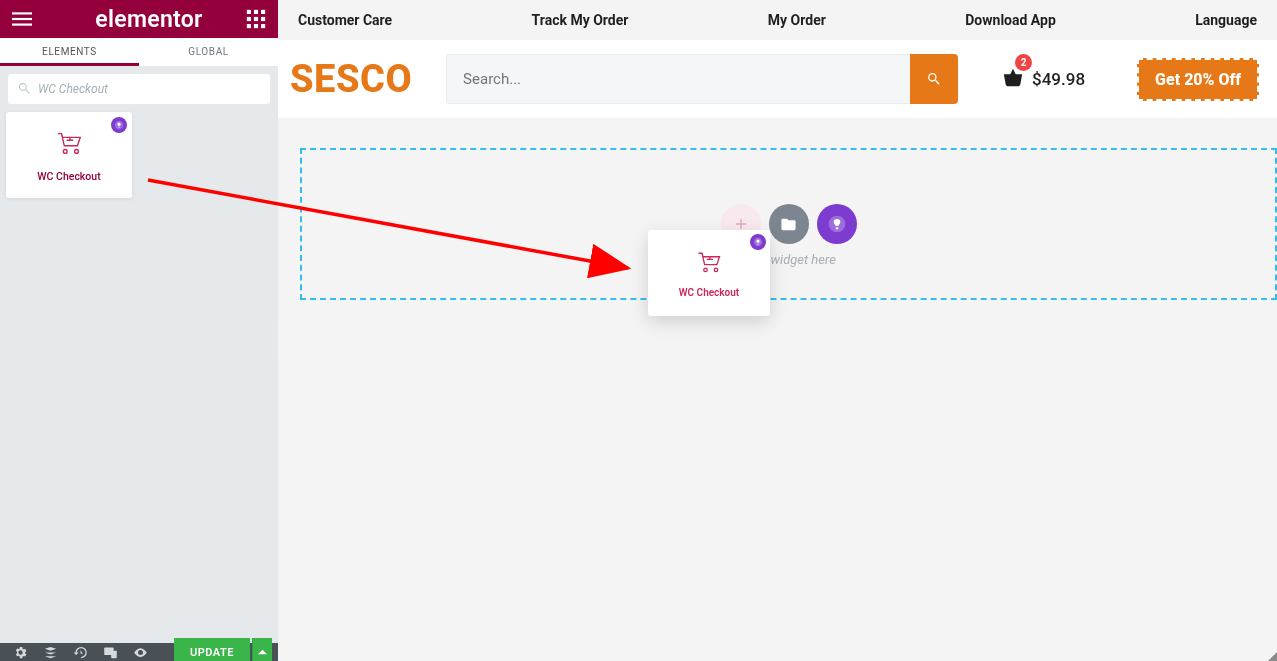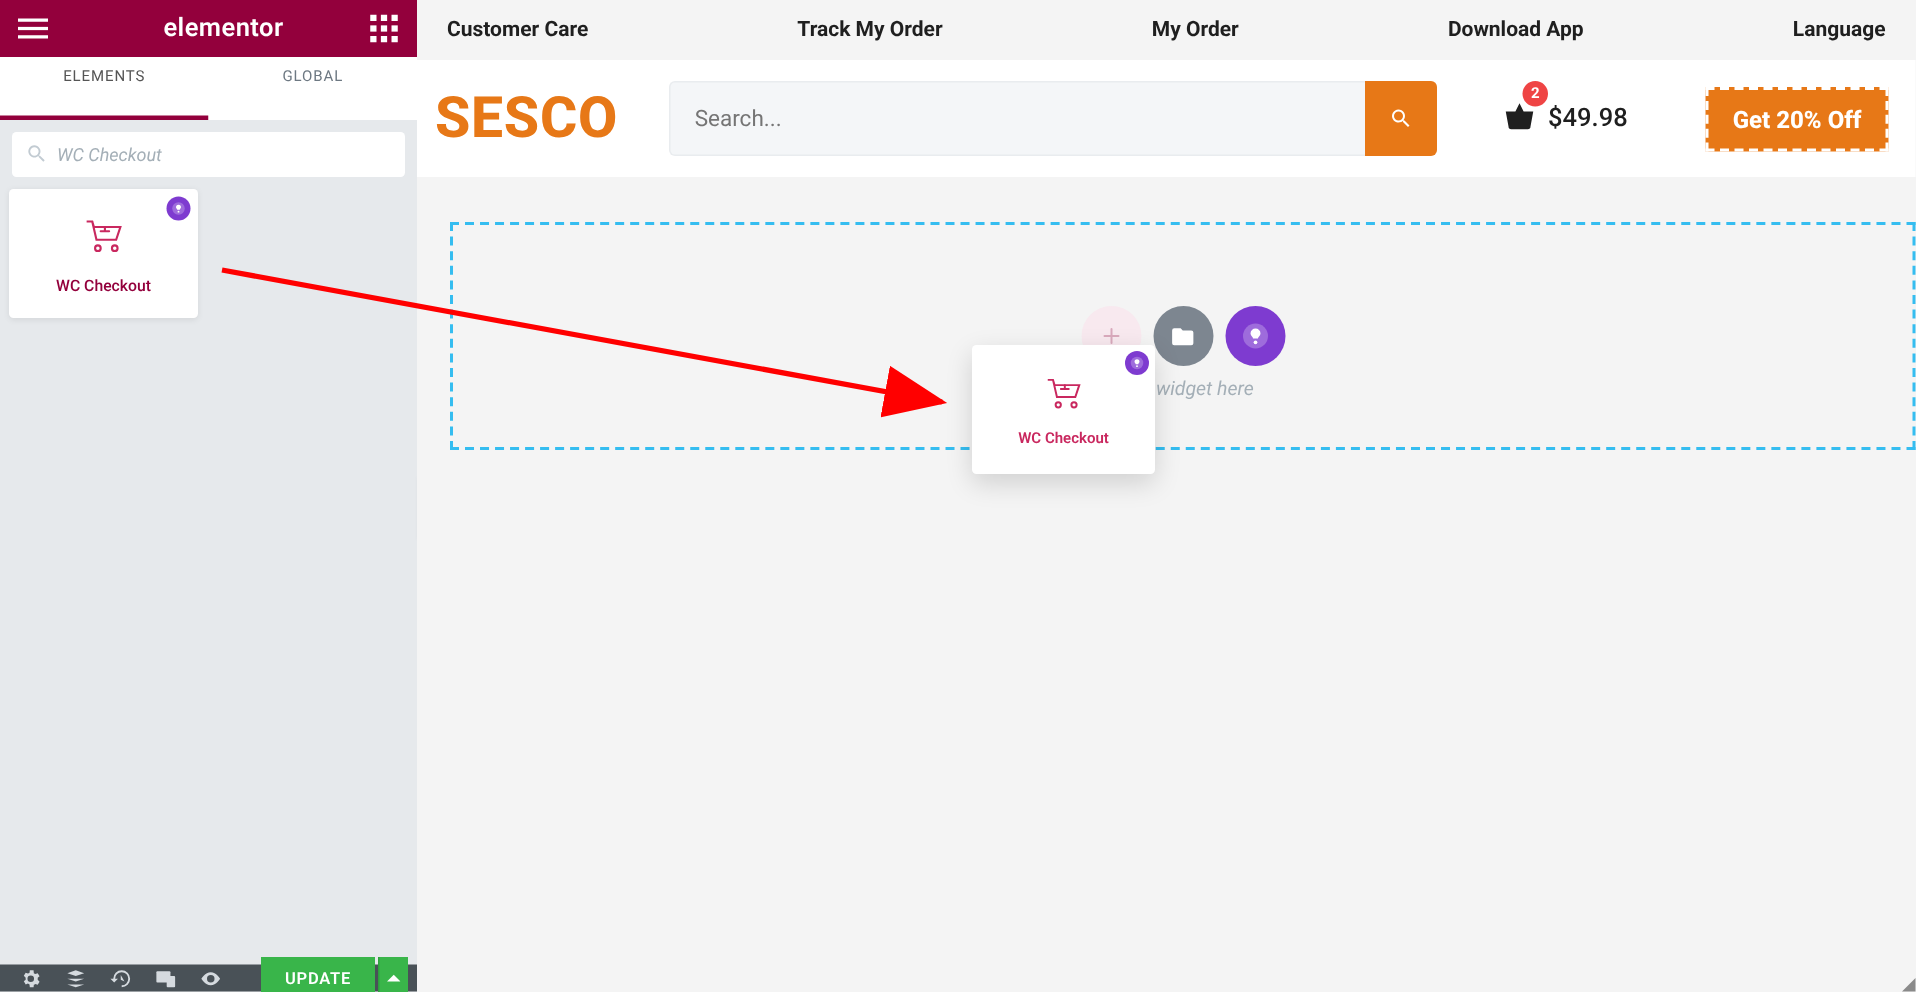--- a/index.html
+++ b/index.html
@@ -4,23 +4,23 @@
   <style>
     * { box-sizing: border-box; margin: 0; padding: 0; font-family: -apple-system, BlinkMacSystemFont, "Segoe UI", Roboto, sans-serif; }
     html, body { width: 1277px; height: 661px; overflow: hidden; background: #f4f4f4; }
 
     
     .sidebar { position: absolute; left: 0; top: 0; width: 278px; height: 661px; background: #e6e9ec; display: flex; flex-direction: column; }
 
     .sidebar-header { height: 38px; background: #93003c; display: flex; align-items: center; justify-content: space-between; padding: 0 12px; color: #fff; }
     .hamburger, .apps-grid { width: 20px; height: 20px; display:flex; align-items:center; justify-content:center; cursor: pointer; }
     .hamburger svg, .apps-grid svg { fill: #fff; }
-    .sidebar-logo { font-weight: 600; font-size: 17px; letter-spacing: .3px; margin-left: 20px; }
-
-    .tabs { display: flex; height: 42px; background: #fff; }
+    .sidebar-logo { font-weight: 600; font-size: 23px; letter-spacing: .3px; margin-left: 20px; }
+
+    .tabs { display: flex; height: 28px; background: #fff; }
     .tab { flex: 1; text-align: center; font-size: 10px; letter-spacing: .6px; color: #6d7882; line-height: 28px; cursor: pointer; text-transform: uppercase; background:#fff;}
     .tab.active { border-bottom: 3px solid #93003c; color:#555;}
 
     .search-wrap { padding: 8px; }
     .search-box { position: relative; }
     .search-box input { width: 100%; height: 30px; border: none; background: #fff; border-radius: 3px; padding: 0 10px 0 30px; font-size: 12px; font-style: italic; color: #a4afb7; }
     .search-icon-s { position:absolute; left:9px; top:7px; width:15px; height:15px; color:#a4afb7;}
     .search-icon-s svg{fill:#c2cbd2;}
 
     .widgets { padding: 0 6px; display:flex; flex-wrap:wrap; gap:6px; align-content:flex-start; }

